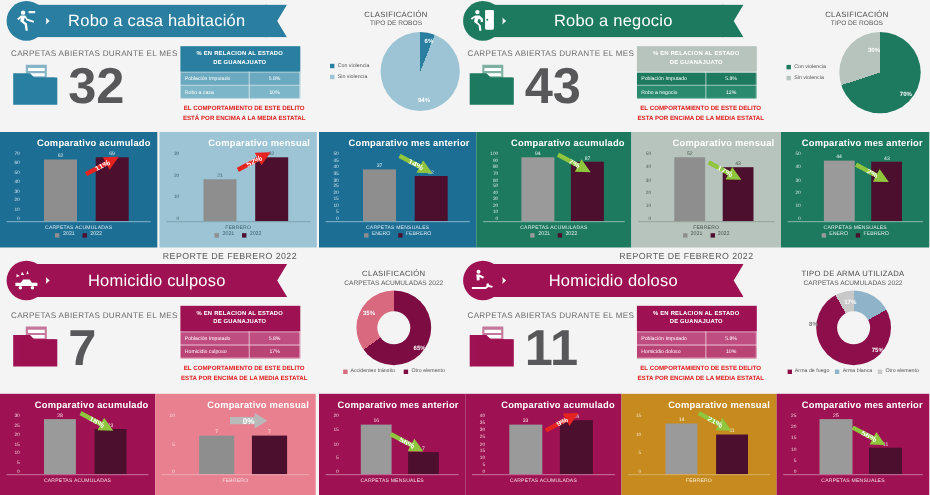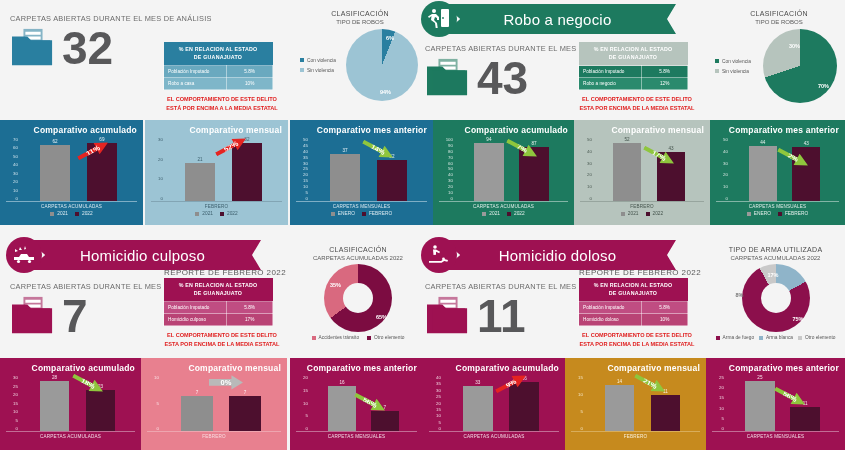--- a/index.html
+++ b/index.html
@@ -28,22 +28,22 @@
     position: relative; z-index: 2; color: #fff; font-size: 15px;
     letter-spacing: .2px; white-space: nowrap; padding-left: 14px;
   }
   .badge-circle {
     position: absolute; left: 6px; top: -3px; width: 36px; height: 36px;
     border-radius: 50%; display: flex; align-items: center; justify-content: center;
     z-index: 3;
   }
   .badge-circle svg { width: 24px; height: 24px; }
   .report-label {
-    position: absolute; top: -12px; left: 164px; font-size: 8px;
-    letter-spacing: .4px; color: #5a5a5a; white-space: nowrap; margin-top: 40px;
+    position: absolute; top: -12px; left: 148px; font-size: 8px;
+    letter-spacing: .4px; color: #5a5a5a; white-space: nowrap;
   }
 
   
   .stat-caption {
     font-size: 7.4px; color: #6b6b6b; letter-spacing: .25px; white-space: nowrap;
   }
   .stat-row { display: flex; align-items: center; gap: 6px; margin-top: 2px; }
   .folder-icon svg { width: 46px; height: 42px; display: block; }
   .big-number { font-size: 46px; font-weight: 700; color: #58585a; line-height: 1; }
 
@@ -112,20 +112,34 @@
   .arrow-flat {
     clip-path: polygon(0% 30%, 66% 30%, 66% 8%, 100% 50%, 66% 92%, 66% 70%, 0% 70%);
   }
   .arrow-badge span { transform: none; color: #fff; }
   .arrow-badge.flatx span { color: #fff; }
 </style>
 </head>
 <body>
 
 <div class="panel" style="left:0;top:4px;width:300px;">
+  <div class="ribbon-wrap">
+    <div class="ribbon">
+      <div class="ribbon-body" style="background:#2a7fa0;"></div>
+      <div class="ribbon-tail" style="background:#2a7fa0;"></div>
+      <div class="ribbon-title">Robo a casa habitación</div>
+    </div>
+    <div class="badge-circle" style="background:#2a7fa0;">
+      <svg viewBox="0 0 24 24" fill="#fff">
+          <circle cx="9" cy="4.5" r="2"></circle>
+          <path d="M7 7h4l2 3 6 2-.5 1.6-6.2-2L10.6 9 9.5 12l3 2.4.8 6.6h-2l-.9-5.6-3.9-3 .3-3.3L5 11.4 3.6 10z"></path>
+          <path d="M14 3h6v2h-6z" opacity=".9"></path>
+        </svg>
+    </div>
+  </div>
 
   <div style="padding:10px 0 0 10px;">
     <div class="stat-caption">CARPETAS ABIERTAS DURANTE EL MES DE ANÁLISIS</div>
     <div class="stat-row">
       <div class="folder-icon">
         <svg viewBox="0 0 48 44" fill="#2a7fa0">
           <path d="M14 2h20v18H14z" opacity=".55"></path>
             <path d="M16 5h16v3H16zM16 10h16v3H16z" fill="#fff"></path>
           <path d="M2 10h16l4 4h22v26H2z"></path>
             <path d="M8 14h34v24H8z" opacity=".75"></path>

